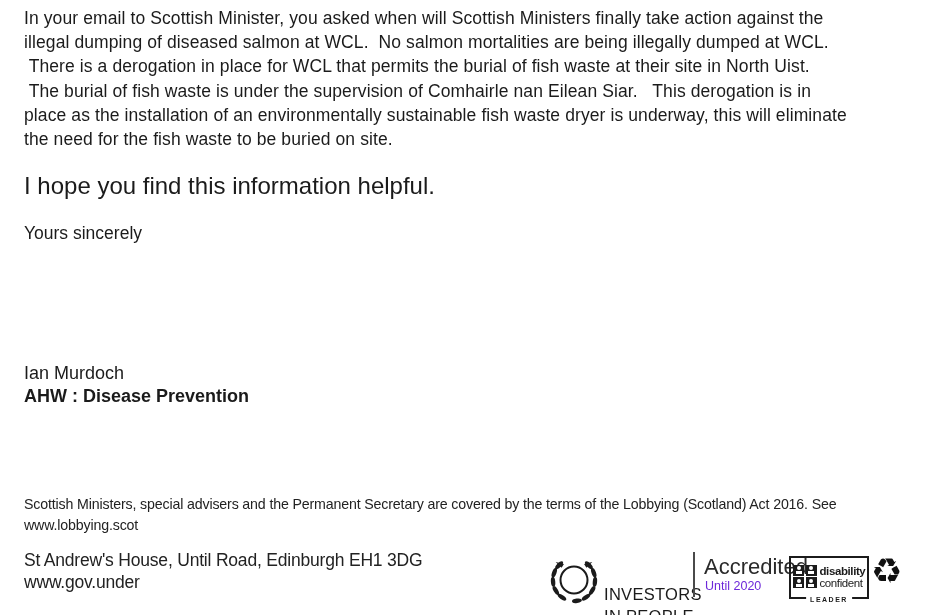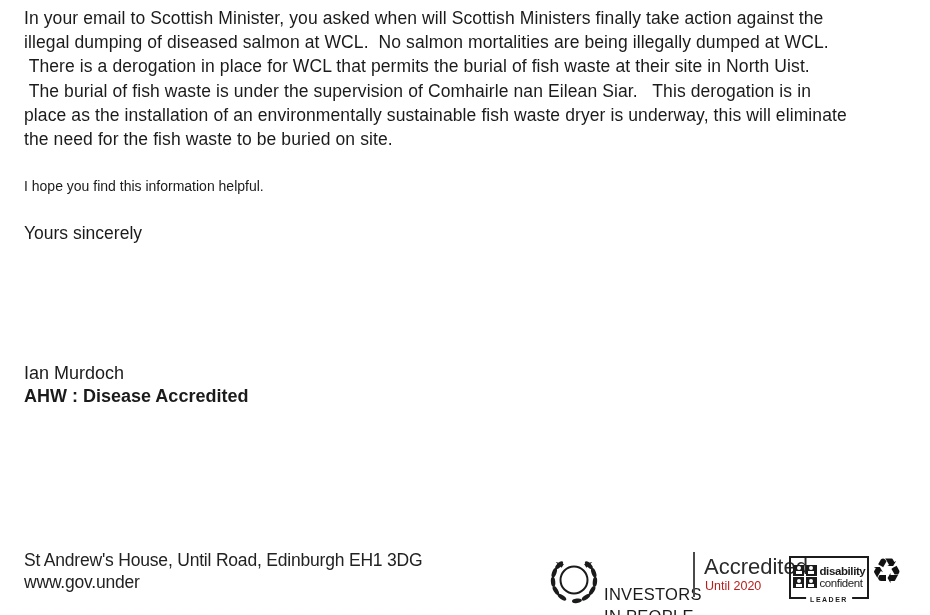--- a/index.html
+++ b/index.html
@@ -17,21 +17,21 @@
   .body-paragraph {
     position: absolute;
     left: 24px; top: 6px;
     font-size: 17.5px;
     line-height: 24.2px;
     letter-spacing: 0.1px;
   }
   .closing-line {
     position: absolute;
     left: 24px; top: 174px;
-    font-size: 14px;
+    font-size: 24px;
     line-height: 24px;
   }
   .valediction {
     position: absolute;
     left: 24px; top: 221px;
     font-size: 17.5px;
     line-height: 24px;
   }
   .signature-block {
     position: absolute;
@@ -79,21 +79,21 @@
     position: absolute;
     left: 704px; top: 556px;
     font-size: 22px;
     line-height: 22px;
     color: #2a2a2a;
   }
   .iip-until {
     position: absolute;
     left: 705px; top: 579px;
     font-size: 12.5px;
-    color: #b91c1c;
+    color: #6d28d9;
   }
 
   
   .dc-badge {
     position: absolute;
     left: 789px; top: 556px;
     width: 72px; height: 33px;
     border: 2px solid #1b1b1b;
     display: flex;
     align-items: center;
@@ -154,23 +154,25 @@
  The burial of fish waste is under the supervision of Comhairle nan Eilean Siar.   This derogation is in
 place as the installation of an environmentally sustainable fish waste dryer is underway, this will eliminate
 the need for the fish waste to be buried on site.</div>
 
   <div class="closing-line">I hope you find this information helpful.</div>
 
   <div class="valediction">Yours sincerely</div>
 
   <div class="signature-block">
     <div class="signatory-name">Ian Murdoch</div>
-    <div class="signatory-division">AHW : Disease Accredited</div>
+    <div class="signatory-division">AHW : Disease Prevention</div>
   </div>
 
+  <div class="lobbying-notice pre">Scottish Ministers, special advisers and the Permanent Secretary are covered by the terms of the Lobbying (Scotland) Act 2016. See
+www.lobbying.scot</div>
 
   <div class="address-block">
     <div>St Andrew's House, Until Road, Edinburgh EH1 3DG</div>
     <div>www.gov.under</div>
   </div>
 
   <svg class="iip-wreath" width="50" height="54" viewBox="0 0 50 54">
     <circle cx="25" cy="29" r="13.5" fill="none" stroke="#1b1b1b" stroke-width="2"></circle>
     <g fill="#1b1b1b">
       <g transform="rotate(45 25 29)">

